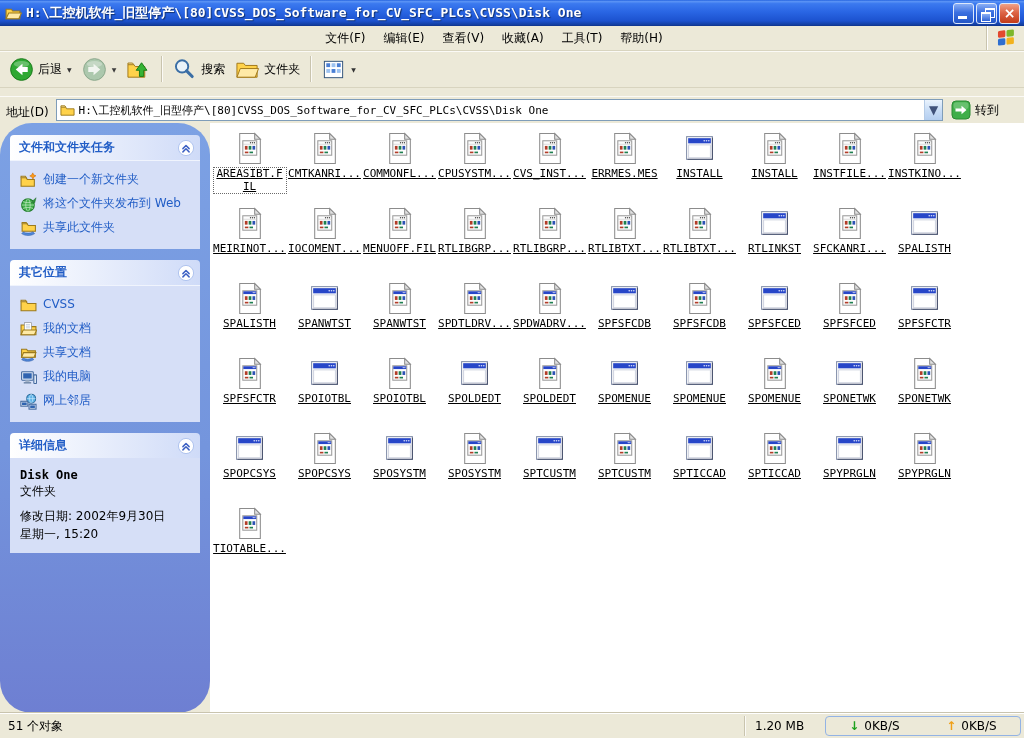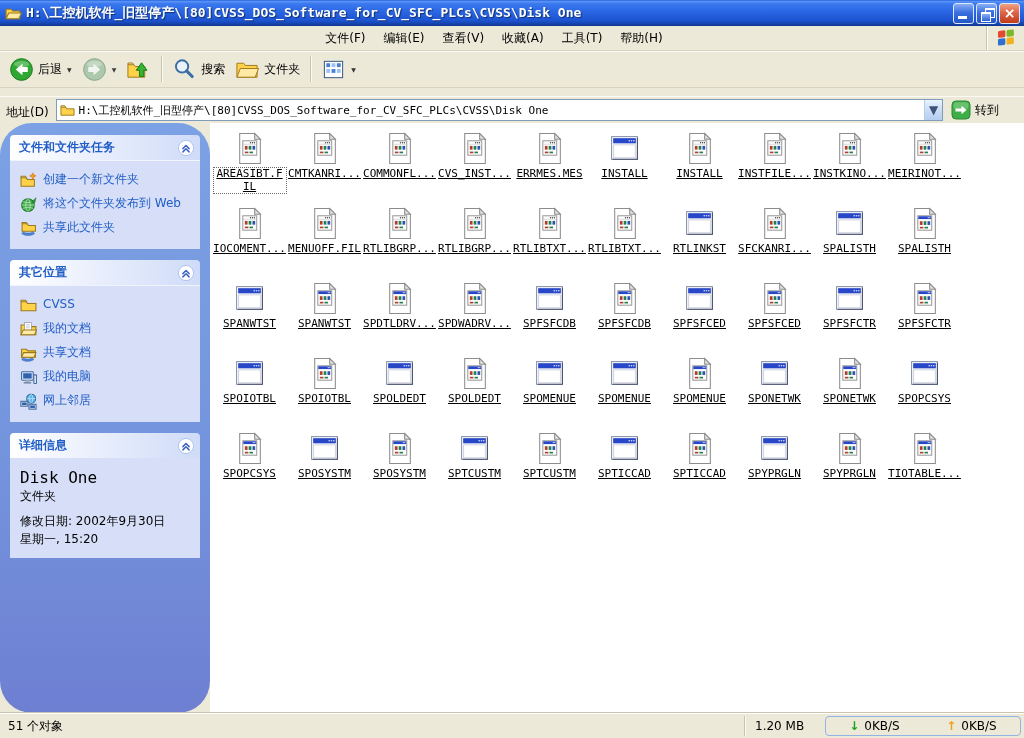--- a/index.html
+++ b/index.html
@@ -65,21 +65,21 @@
   .panel-header{ height:25px; background:linear-gradient(90deg,#ffffff 0%,#cfdbf8 100%); border-radius:4px 4px 0 0; display:flex; align-items:center; justify-content:space-between; padding:0 5px 0 9px; cursor:pointer; }
   .panel-title{ color:#215dc6; font-weight:bold; font-size:12px; }
   .chevron-btn{ width:18px; height:18px; cursor:pointer; }
   .chevron-btn svg{ width:100%; height:100%; display:block; }
   .panel-body{ background:#d6dff7; padding:8px 6px 10px 10px; border-top:1px solid #f0f4fd; }
   .task-item{ display:flex; align-items:flex-start; gap:6px; margin:3px 0 7px 0; cursor:pointer; }
   .task-item:last-child{ margin-bottom:2px; }
   .task-icon{ width:17px; height:17px; flex:none; } .task-icon svg{ width:100%; height:100%; display:block; }
   .task-label{ color:#215dc6; font-size:12px; line-height:1.25; }
   .details-body{ background:#d6dff7; padding:10px 8px 10px 10px; color:#000; }
-  .details-name{ font-weight:normal; font-family:"DejaVu Sans Mono", monospace; font-size:16px; }
+  .details-name{ font-weight:bold; font-family:"DejaVu Sans Mono", monospace; font-size:12px; }
   .details-line{ font-size:12px; margin-top:1px; }
   .details-mod{ margin-top:8px; }
 
   .content{ flex:1; background:#fff; overflow:hidden; padding:6px 0 0 2px; }
   .file-grid{ display:grid; grid-template-columns:repeat(10, 75px); grid-auto-rows:75px; }
   .file-item{ display:flex; flex-direction:column; align-items:center; padding-top:3px; cursor:pointer; }
   .file-icon{ width:33px; height:33px; flex:none; }
   .file-icon svg{ width:100%; height:100%; display:block; }
   .file-label{ margin-top:2px; font-family:"DejaVu Sans Mono", monospace; font-size:11px; line-height:1.15; color:#000; white-space:nowrap; text-align:center; padding:0 1px; border:1px dotted transparent;text-decoration:underline; }
   .file-item.selected .file-label{ white-space:normal; word-break:break-all; max-width:74px; border:1px dotted #6a6a6a; background:#fff; }
@@ -435,20 +435,39 @@
                 <circle cx="18.9" cy="10.4" r="0.65" fill="#444"></circle>
                 <circle cx="20.8" cy="10.4" r="0.65" fill="#444"></circle>
                 <line x1="9.5" y1="11.9" x2="23" y2="11.9" stroke="#c8c8c8" stroke-width="0.6"></line>
                 <rect x="11.5" y="13.5" width="2.6" height="3.6" fill="#b23c28"></rect>
                 <rect x="15.2" y="13.5" width="2.6" height="3.6" fill="#1f8050"></rect>
                 <rect x="18.9" y="13.5" width="2.6" height="3.6" fill="#2d52b4"></rect>
                 <rect x="11.5" y="19" width="3.4" height="1.6" fill="#b23c28"></rect>
                 <rect x="16" y="19" width="3.4" height="1.6" fill="#1f8050"></rect>
               </svg>
             </span>
+            <span class="file-label">CPUSYSTM...</span>
+          </div>
+          <div class="file-item">
+            <span class="file-icon">
+              <svg viewBox="0 0 32 32">
+                <path d="M6.5 1.5 H21 l5.5 5.5 V30.5 H6.5z" fill="#fff" stroke="#8c8c8c"></path>
+                <path d="M21 1.5 l5.5 5.5 H21z" fill="#e3e3e3" stroke="#8c8c8c"></path>
+                <rect x="9.5" y="8.5" width="13.5" height="14" fill="#fdfdfd" stroke="#9a9a9a"></rect>
+                <circle cx="17" cy="10.4" r="0.65" fill="#444"></circle>
+                <circle cx="18.9" cy="10.4" r="0.65" fill="#444"></circle>
+                <circle cx="20.8" cy="10.4" r="0.65" fill="#444"></circle>
+                <line x1="9.5" y1="11.9" x2="23" y2="11.9" stroke="#c8c8c8" stroke-width="0.6"></line>
+                <rect x="11.5" y="13.5" width="2.6" height="3.6" fill="#b23c28"></rect>
+                <rect x="15.2" y="13.5" width="2.6" height="3.6" fill="#1f8050"></rect>
+                <rect x="18.9" y="13.5" width="2.6" height="3.6" fill="#2d52b4"></rect>
+                <rect x="11.5" y="19" width="3.4" height="1.6" fill="#b23c28"></rect>
+                <rect x="16" y="19" width="3.4" height="1.6" fill="#1f8050"></rect>
+              </svg>
+            </span>
             <span class="file-label">CVS_INST...</span>
           </div>
           <div class="file-item">
             <span class="file-icon">
               <svg viewBox="0 0 32 32">
                 <path d="M6.5 1.5 H21 l5.5 5.5 V30.5 H6.5z" fill="#fff" stroke="#8c8c8c"></path>
                 <path d="M21 1.5 l5.5 5.5 H21z" fill="#e3e3e3" stroke="#8c8c8c"></path>
                 <rect x="9.5" y="8.5" width="13.5" height="14" fill="#fdfdfd" stroke="#9a9a9a"></rect>
                 <circle cx="17" cy="10.4" r="0.65" fill="#444"></circle>
                 <circle cx="18.9" cy="10.4" r="0.65" fill="#444"></circle>

